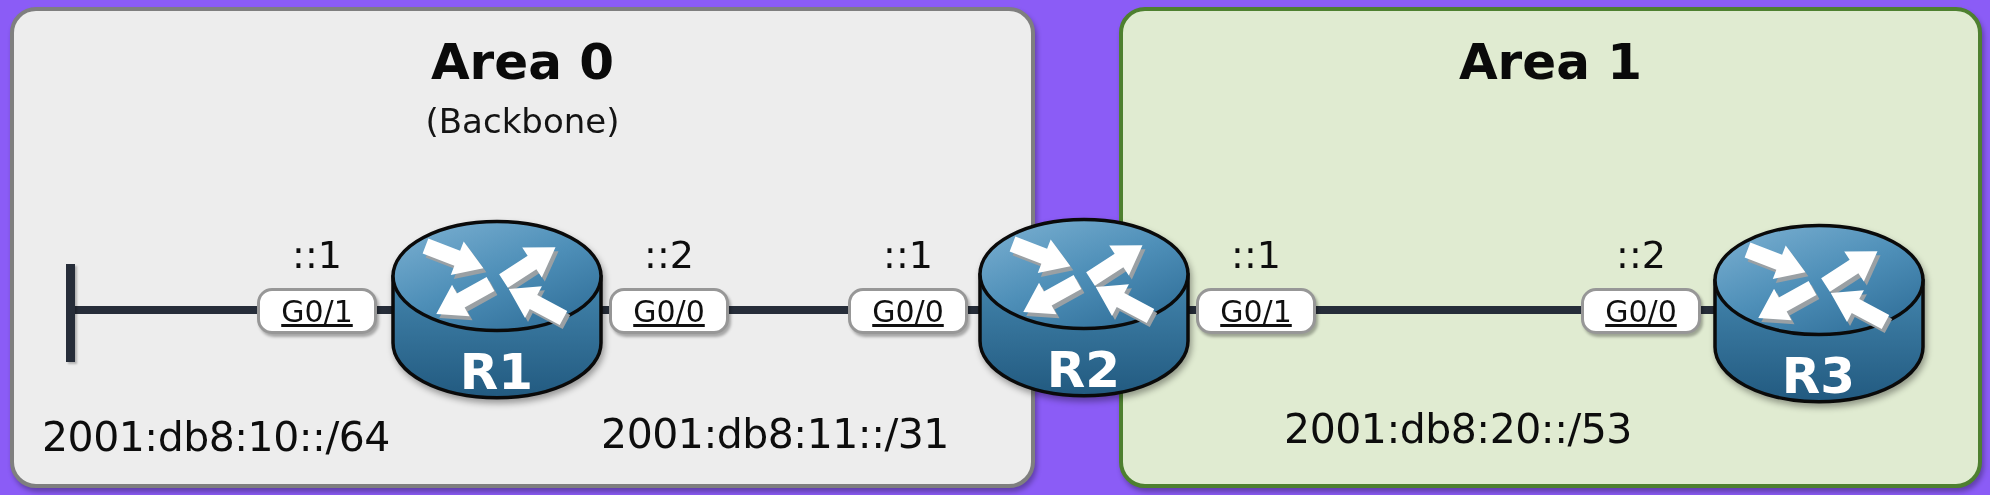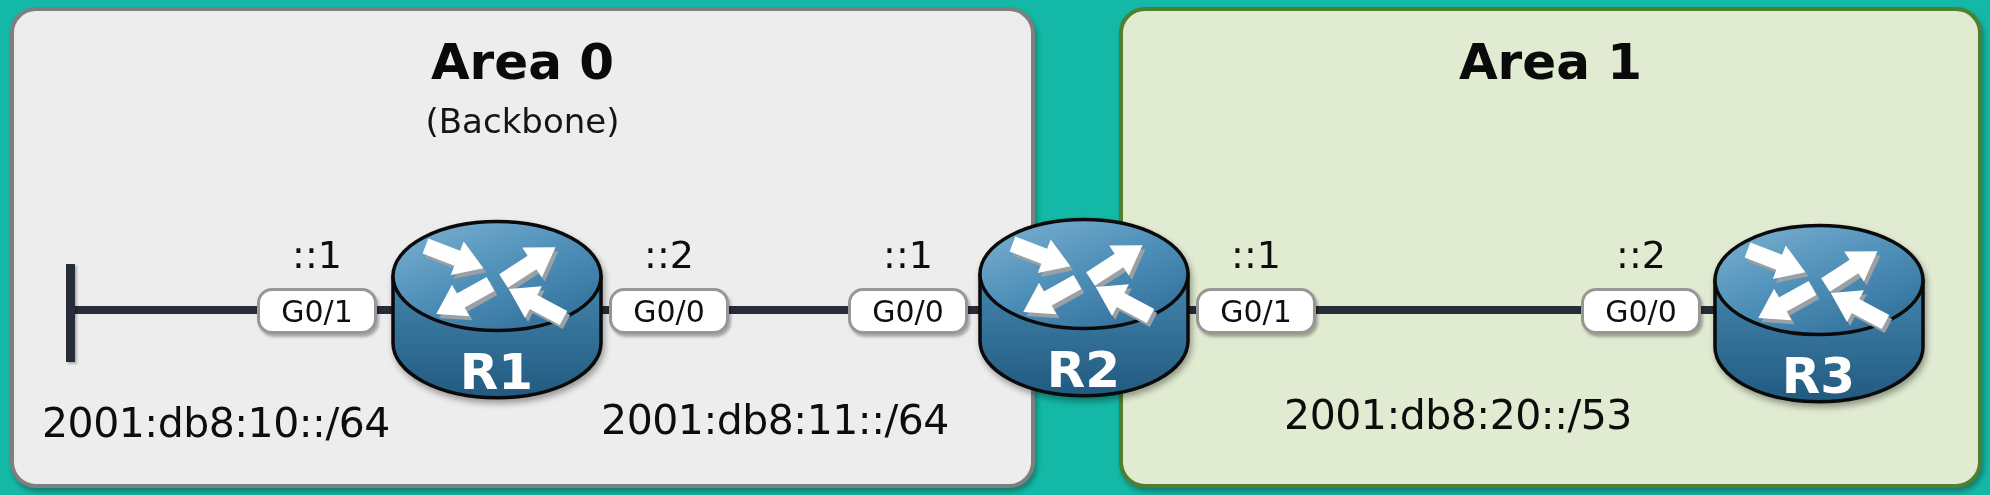--- a/index.html
+++ b/index.html
@@ -1,17 +1,17 @@
 <!DOCTYPE html>
 <html><head>
 <meta charset="utf-8">
 <style>
   html,body{margin:0;padding:0;background:#ffffff;}
   .stage{
-    position:relative;width:1990px;height:495px;background:#14b8a6;overflow:hidden;
+    position:relative;width:1990px;height:495px;background:#8b5cf6;overflow:hidden;
     font-family:"DejaVu Sans","Liberation Sans",sans-serif;color:#0d0d0d;
   }
   .area-box{
     position:absolute;box-sizing:border-box;border-radius:26px;border:4px solid #7f7f7f;
     box-shadow:2px 4px 5px rgba(0,0,0,0.30);z-index:1;
   }
   .area0{left:10px;top:7px;width:1025px;height:481px;background:#ededed;border-color:#7f7f7f;}
   .area1{left:1119px;top:7px;width:863px;height:481px;background:#e0ebd1;border-color:#4e8030;}
   .area-title{
     position:absolute;left:0;right:0;top:24px;text-align:center;
@@ -22,21 +22,21 @@
     font-size:34px;font-weight:400;color:#141414;
   }
   .wire{position:absolute;background:#262d39;z-index:2;}
   .wire-h{left:70px;top:306px;width:1753px;height:8px;}
   .wire-stub{left:66px;top:264px;width:9px;height:98px;box-shadow:2px 2px 2px rgba(0,0,0,0.25);}
   .pill{
     position:absolute;box-sizing:border-box;z-index:3;top:288px;width:120px;height:46px;
     background:#ffffff;border:3px solid #979797;border-radius:15px;
     box-shadow:2px 3px 3px rgba(0,0,0,0.30);
     display:flex;align-items:center;justify-content:center;
-    font-size:30px;color:#101010;letter-spacing:0px;
+    font-size:30px;color:#101010;letter-spacing:0px;text-decoration:underline;
   }
   .pill.p1{left:257px;}
   .pill.p2{left:609px;}
   .pill.p3{left:848px;}
   .pill.p4{left:1196px;}
   .pill.p5{left:1581px;}
   .suffix{
     position:absolute;z-index:5;top:233px;width:120px;text-align:center;
     font-size:38px;color:#0d0d0d;
   }
@@ -44,21 +44,21 @@
   .suffix.s2{left:609px;}
   .suffix.s3{left:848px;}
   .suffix.s4{left:1196px;}
   .suffix.s5{left:1581px;}
   .router{position:absolute;z-index:4;width:216px;height:182px;
     filter:drop-shadow(2px 4px 3px rgba(0,0,0,0.35));}
   .router.r1{left:389px;top:219px;}
   .router.r2{left:976px;top:217px;}
   .router.r3{left:1711px;top:223px;}
   .net-label{
-    position:absolute;z-index:5;font-size:41px;letter-spacing:-0.5px;color:#0d0d0d;white-space:nowrap;
+    position:absolute;z-index:5;font-size:41px;letter-spacing:-0.5px;color:#0d0d0d;white-space:nowrap;margin-top:14px;
   }
   .net-label.n1{left:42px;top:399px;}
   .net-label.n2{left:775px;top:396px;transform:translateX(-50%);}
   .net-label.n3{left:1458px;top:391px;transform:translateX(-50%);}
   .router-name{
     font-family:"DejaVu Sans","Liberation Sans",sans-serif;
     font-size:50px;font-weight:bold;fill:#ffffff;
   }
 </style>
 </head>
@@ -127,16 +127,16 @@
   </svg>
 
   <svg class="router r3" viewBox="0 0 215 182">
     <path d="M 3.5,57 L 3.5,124 A 103.5,54.5 0 0 0 211.5,124 L 211.5,57 Z" fill="url(#gBody)" stroke="#0a0a0a" stroke-width="3.5" stroke-linejoin="round"></path>
     <ellipse cx="107.5" cy="57" rx="104" ry="54.5" fill="url(#gTop)" stroke="#0a0a0a" stroke-width="3.5"></ellipse>
     <use href="#arrows"></use>
     <text class="router-name" x="107" y="170" text-anchor="middle">R3</text>
   </svg>
 
   <div class="net-label n1">2001:db8:10::/64</div>
-  <div class="net-label n2">2001:db8:11::/64</div>
+  <div class="net-label n2">2001:db8:11::/31</div>
   <div class="net-label n3">2001:db8:20::/53</div>
 
 </div>
 
 </body></html>

